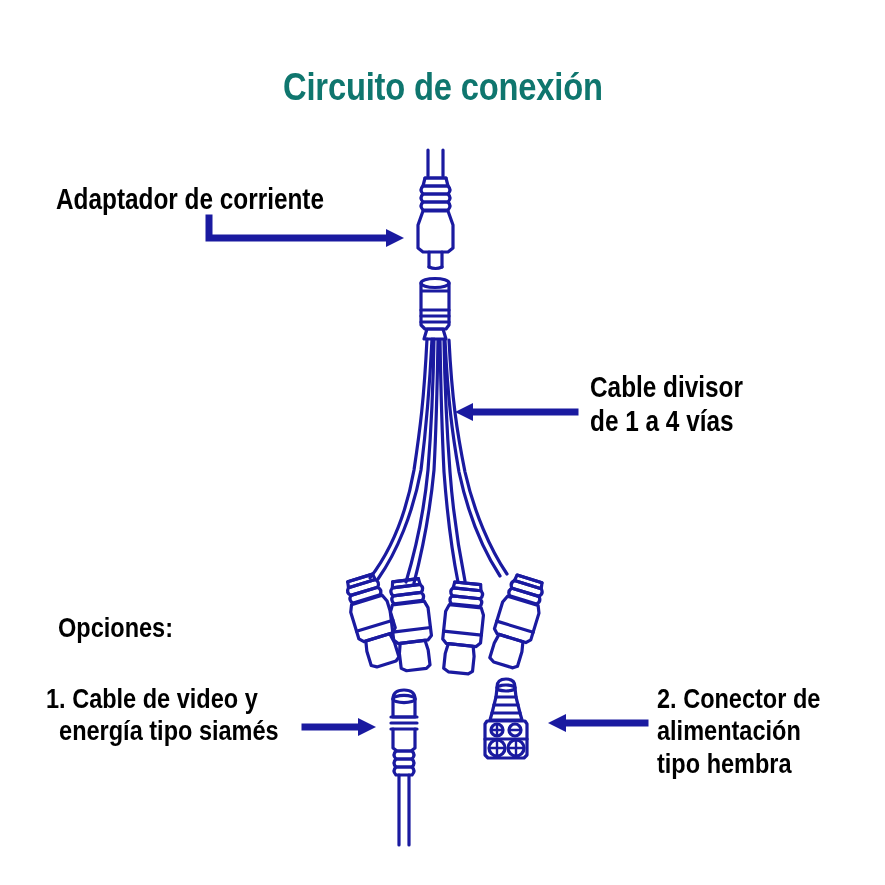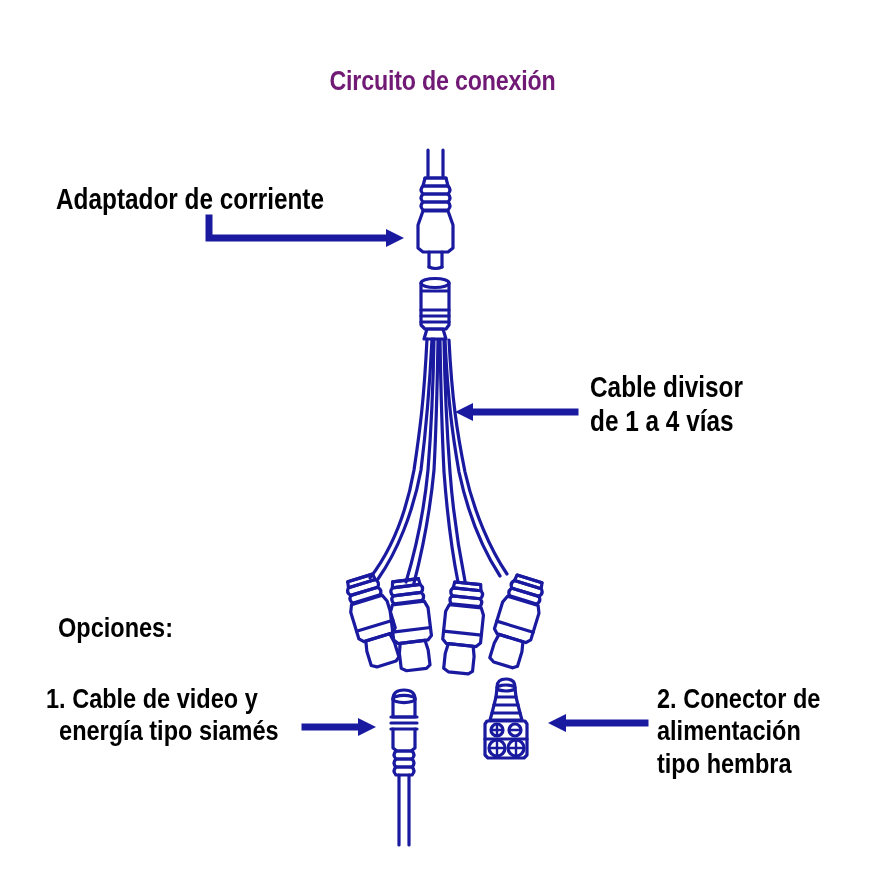--- a/index.html
+++ b/index.html
@@ -32,24 +32,24 @@
     transform: scaleX(0.84);
     white-space: pre;
     line-height: 1.16;
   }
   #page-title {
     position: absolute;
     left: 0;
     top: 66px;
     width: 885px;
     text-align: center;
-    color: #701a75;
+    color: #0f766e;
     font-family: "Liberation Sans", sans-serif;
     font-weight: bold;
-    font-size: 27px;
+    font-size: 38px;
     letter-spacing: -0.2px;
   }
   #page-title span {
     display: inline-block;
     transform: scaleX(0.86);
   }
   #label-adapter {
     left: 56px;
     top: 183px;
     transform-origin: left top;

